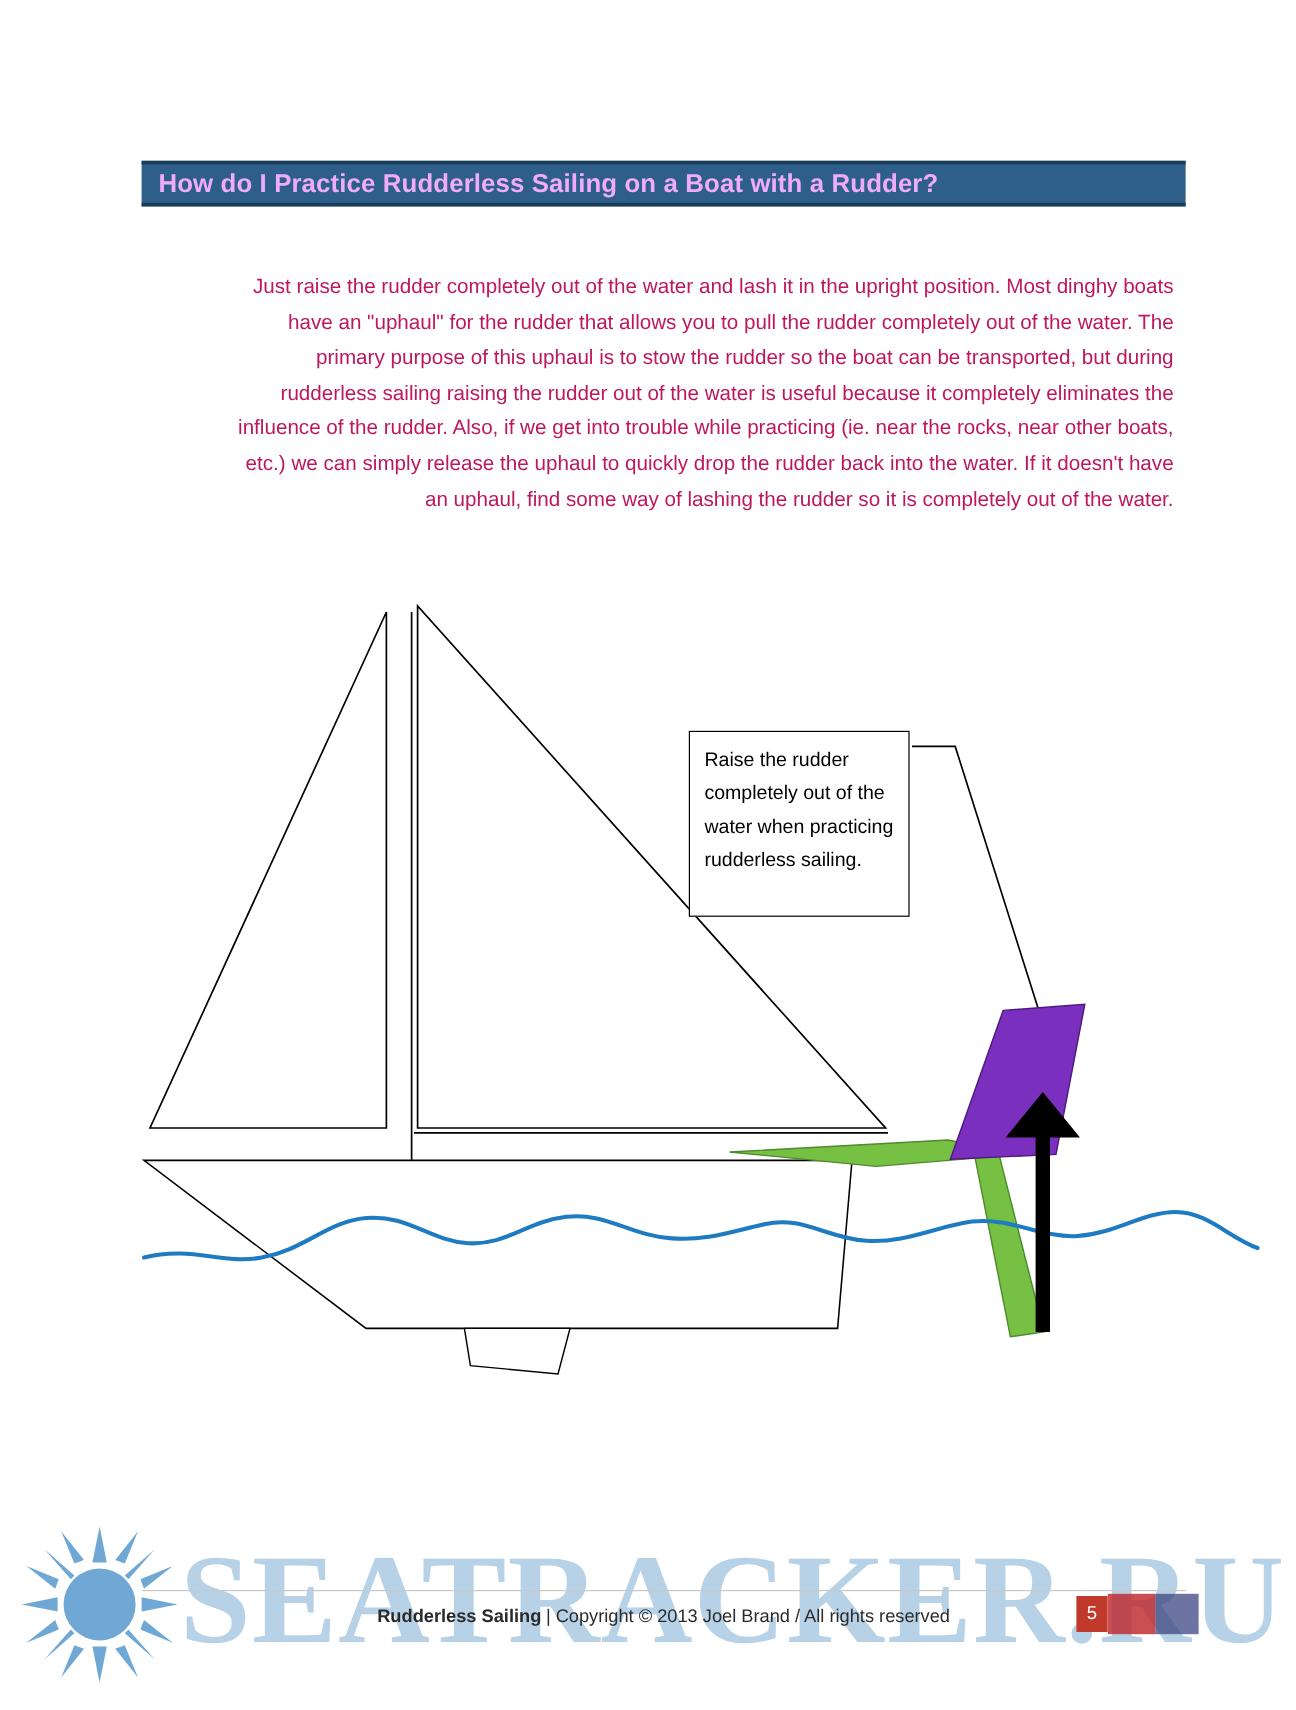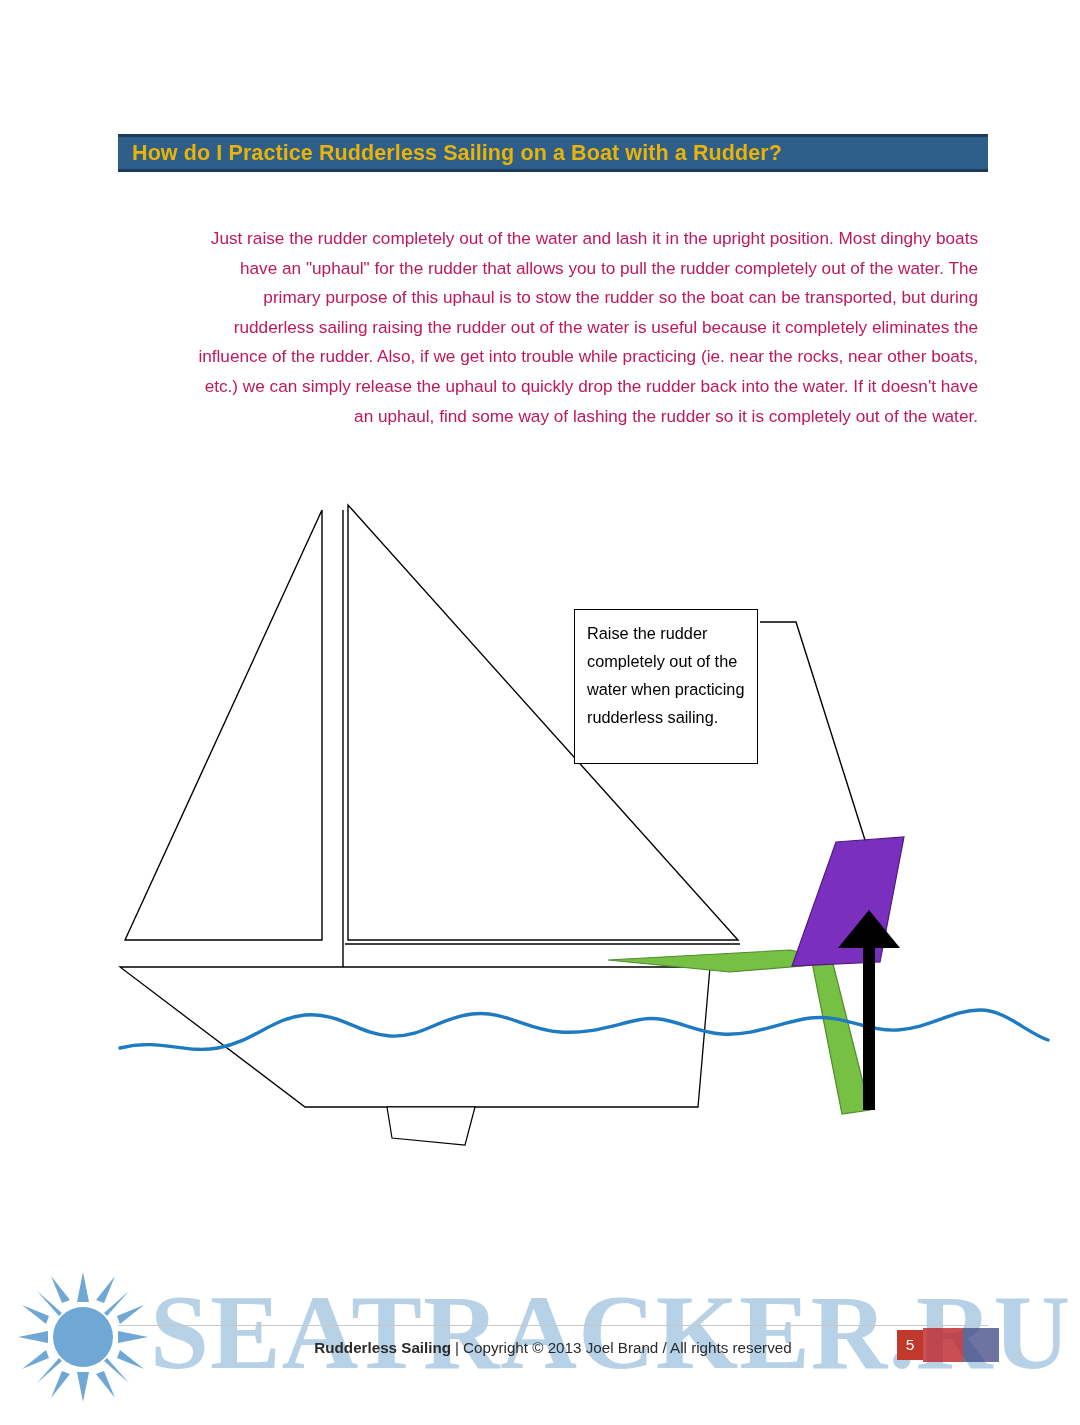--- a/index.html
+++ b/index.html
@@ -29,21 +29,21 @@
     width: 870px;
     height: 38px;
     background: #2E5F8A;
     border-top: 3px solid #1b3c59;
     border-bottom: 3px solid #1b3c59;
     box-sizing: border-box;
     display: flex;
     align-items: center;
   }
   .title-bar .title-text {
-    color: #eab308;
+    color: #f0abfc;
     font-size: 21.5px;
     font-weight: bold;
     padding-left: 14px;
     letter-spacing: 0.1px;
     white-space: nowrap;
   }
 
   
   .body-text {
     position: absolute;

